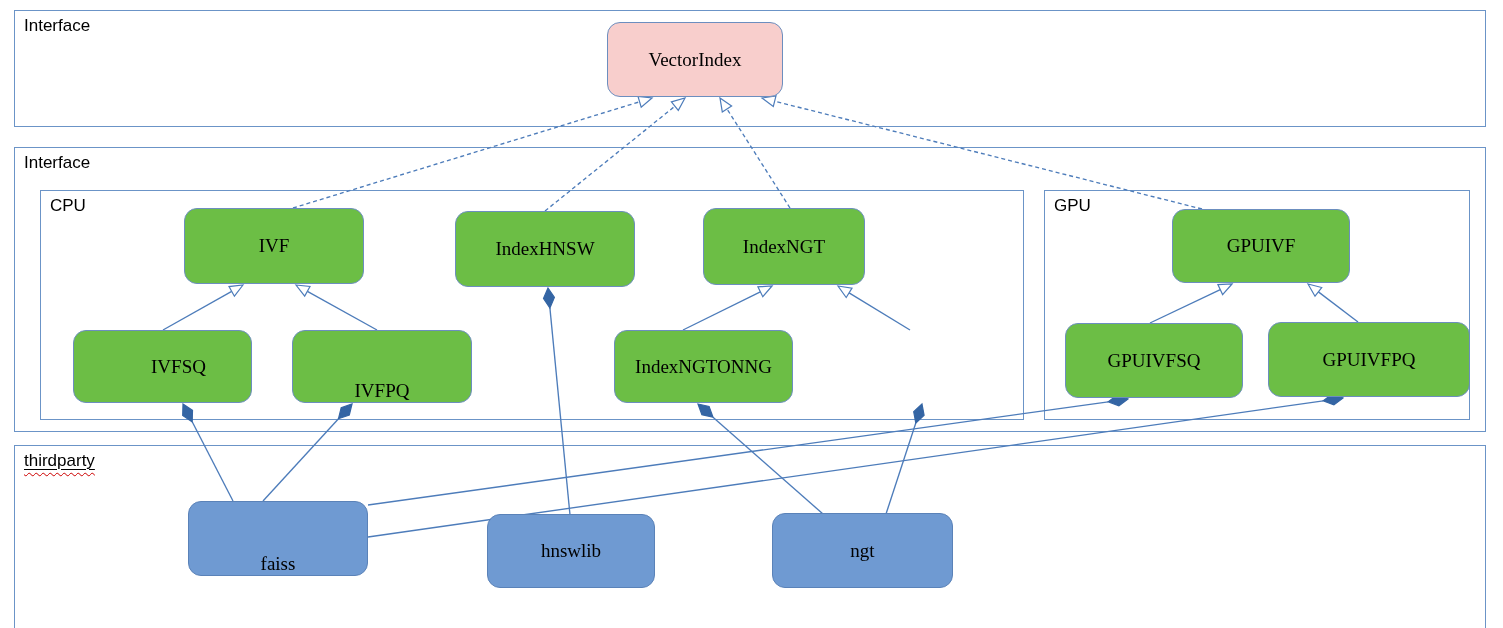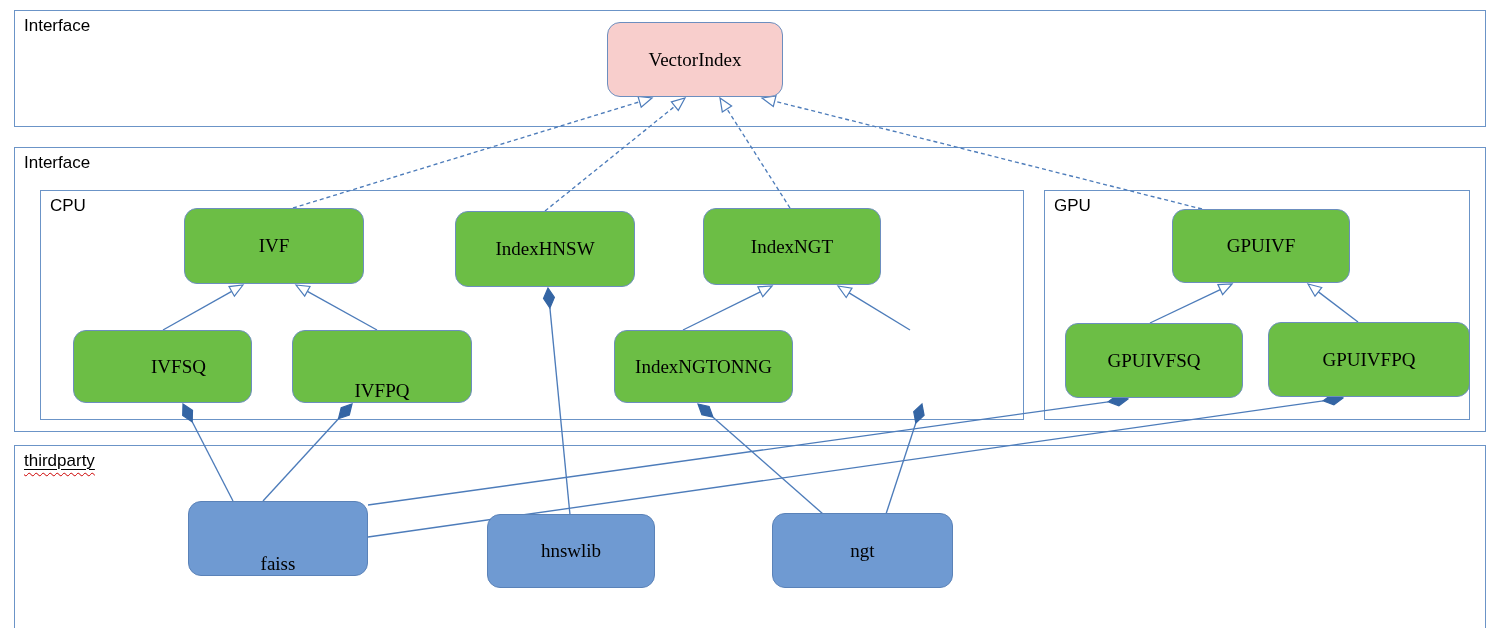--- a/index.html
+++ b/index.html
@@ -26,21 +26,21 @@
   .node{position:absolute;box-sizing:border-box;border:1.4px solid var(--shape_stroke,#6c8ebf);
         border-radius:13px;display:flex;align-items:center;justify-content:center;
         font-family:"Liberation Serif",serif;font-size:19px;color:var(--text,#000);z-index:3;}
   .node.pink{background:var(--interface_fill,#f8cecc);}
   .node.green{background:var(--class_fill,#6cbe45);}
   .node.blue{background:var(--thirdparty_fill,#6f9ad2);border-color:var(--thirdparty_stroke,#5a82b8);}
   
   #n-vectorindex{left:607px;top:22px;width:176px;height:75px;}
   #n-ivf{left:184px;top:208px;width:180px;height:76px;}
   #n-indexhnsw{left:455px;top:211px;width:180px;height:76px;}
-  #n-indexngt{left:703px;top:208px;width:178px;height:77px;}
+  #n-indexngt{left:703px;top:208px;width:162px;height:77px;}
   #n-ivfsq{left:73px;top:330px;width:179px;height:73px;padding-left:32px;}
   #n-ivfpq{left:292px;top:330px;width:180px;height:73px;align-items:flex-end;}
   #n-indexngtonng{left:614px;top:330px;width:179px;height:73px;}
   #n-indexngtanng{left:827px;top:330px;width:177px;height:73px;}
   #n-gpuivf{left:1172px;top:209px;width:178px;height:74px;}
   #n-gpuivfsq{left:1065px;top:323px;width:178px;height:75px;}
   #n-gpuivfpq{left:1268px;top:322px;width:202px;height:75px;}
   #n-faiss{left:188px;top:501px;width:180px;height:75px;align-items:flex-end;}
   #n-hnswlib{left:487px;top:514px;width:168px;height:74px;}
   #n-ngt{left:772px;top:513px;width:181px;height:75px;}

